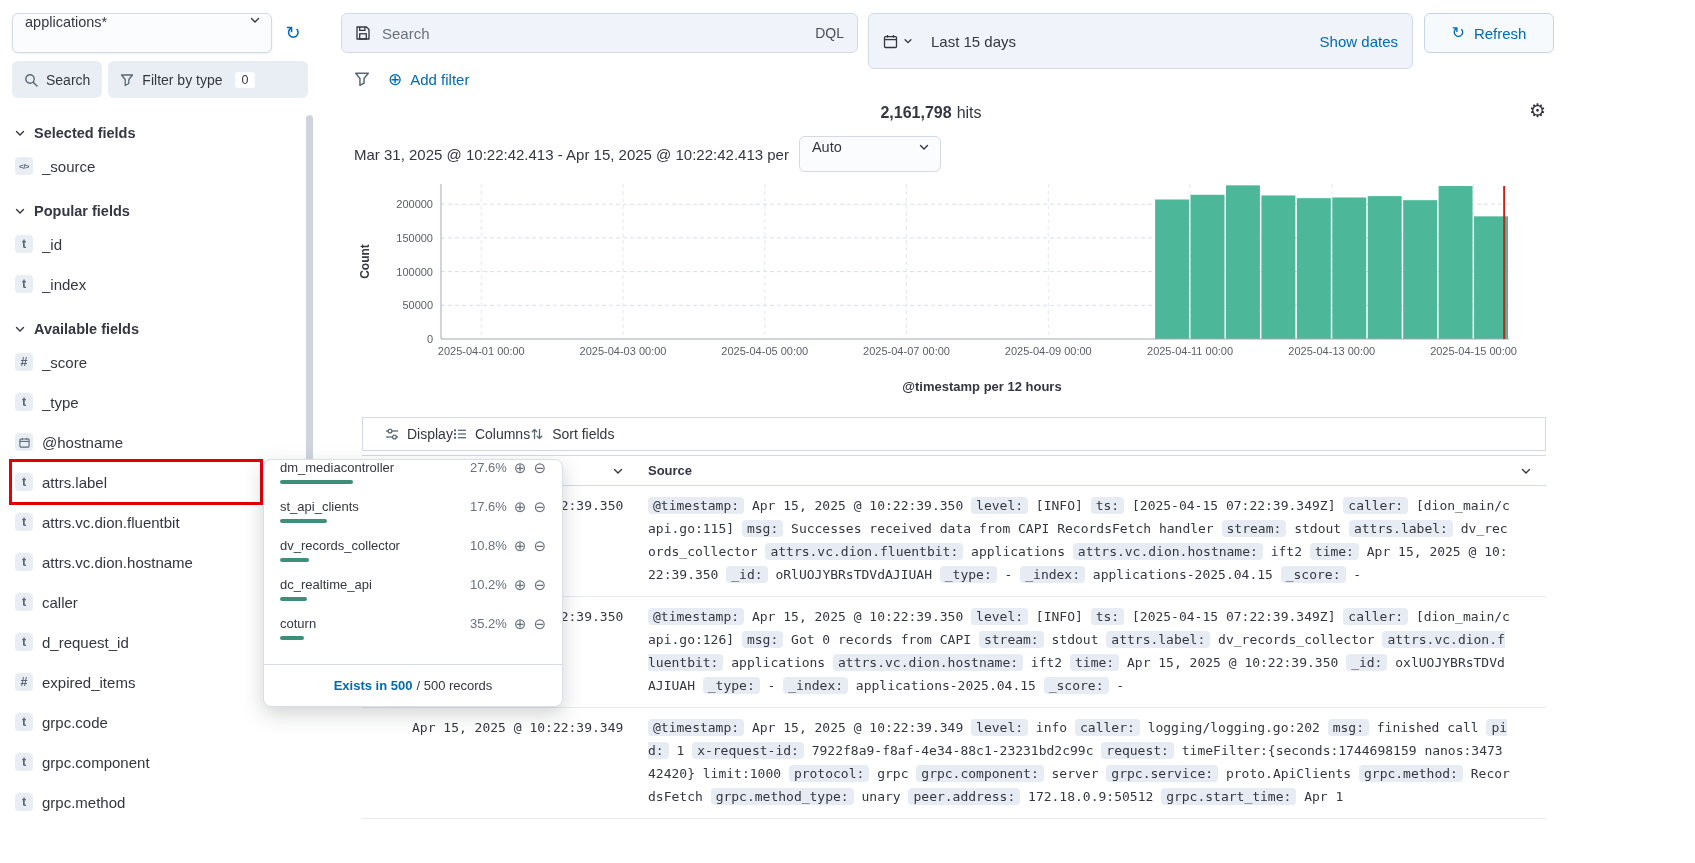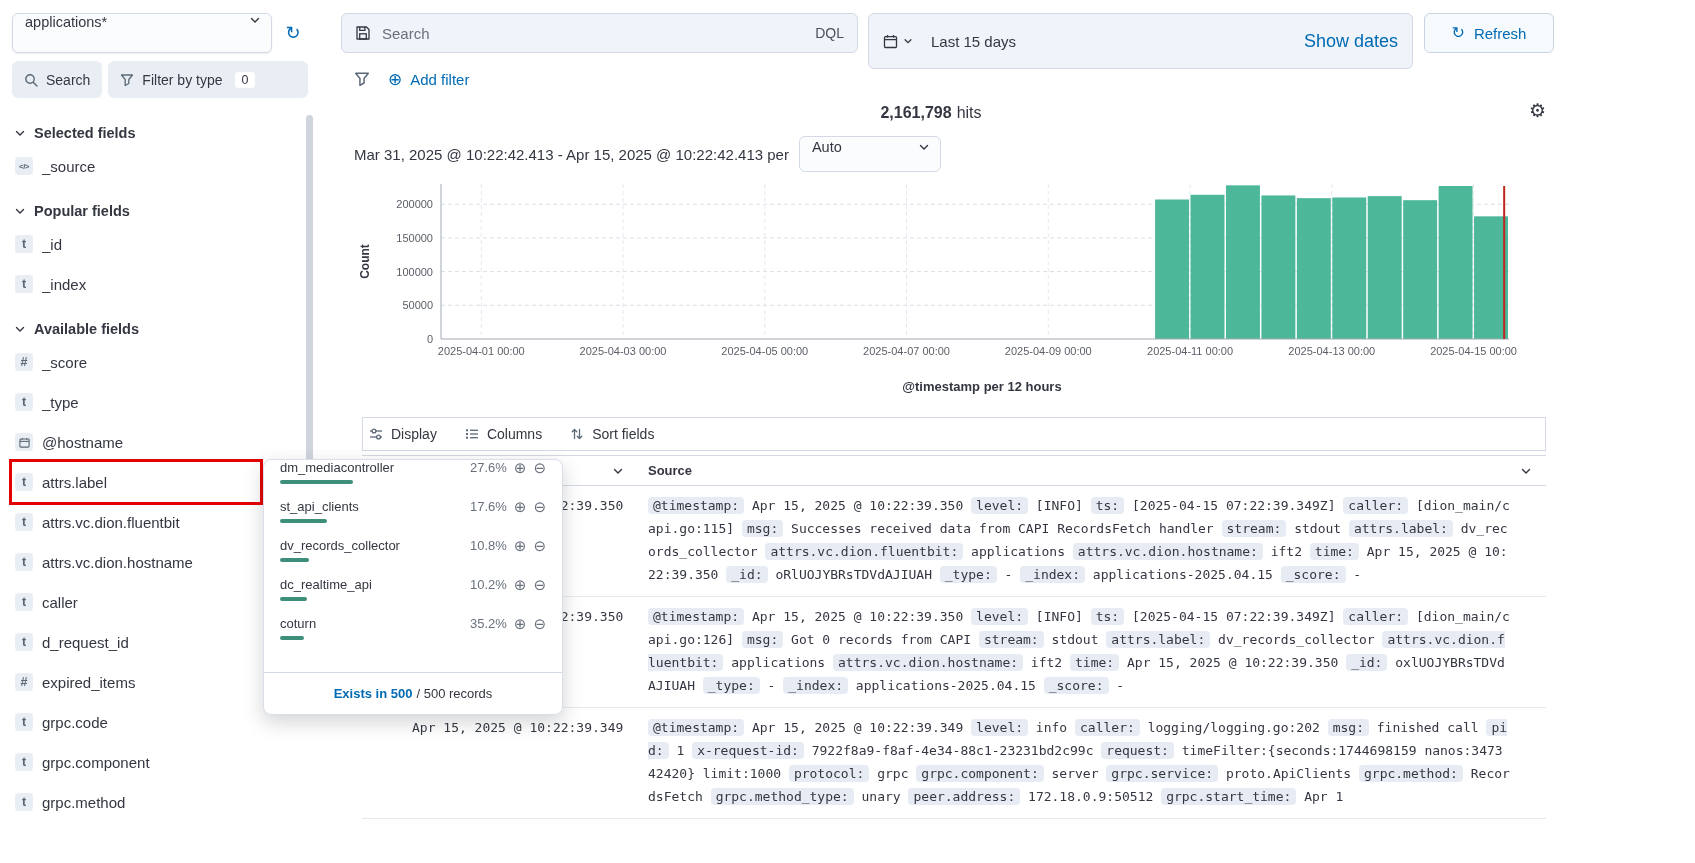--- a/index.html
+++ b/index.html
@@ -28,42 +28,42 @@
 
   
   .main{position:absolute;left:341px;top:0;width:1354px;height:863px}
   .query-bar{position:absolute;left:0;top:13px;width:517px;height:40px;background:#F0F3F9;border:1px solid #D3DAE6;border-radius:6px;display:flex;align-items:center;padding:0 13px;gap:11px}
   .query-input{flex:1;border:none;outline:none;background:transparent;font-size:15px;font-family:"Liberation Sans",sans-serif;color:#343741}
   .query-input::placeholder{color:#69707D;opacity:1}
   .dql{font-size:14px;color:#4A4F59;cursor:pointer}
   .datepicker{position:absolute;left:527px;top:13px;width:545px;height:56px;background:#F0F3F9;border:1px solid #D3DAE6;border-radius:6px;display:flex;align-items:center;padding:0 14px;gap:6px}
   .dp-cal{display:flex;align-items:center;gap:5px;cursor:pointer;padding-right:12px}
   .dp-range{font-size:15px;color:#343741;cursor:pointer}
-  .dp-show{margin-left:auto;color:#006BB4;font-size:18px;cursor:pointer}
+  .dp-show{margin-left:auto;color:#006BB4;font-size:15px;cursor:pointer}
   .refresh-btn{position:absolute;left:1083px;top:13px;width:130px;height:40px;border:1px solid #C9D4E2;border-radius:6px;background:#F7FAFD;color:#006BB4;font-size:15px;font-weight:500;display:flex;align-items:center;justify-content:center;gap:9px;cursor:pointer}
   .rficon{font-size:16px;line-height:1}
   .filter-row{position:absolute;left:13px;top:66px;height:26px;display:flex;align-items:center;gap:18px}
   .add-filter{display:flex;align-items:center;gap:8px;color:#006BB4;font-size:15px;cursor:pointer}
   .plus{font-size:17px;line-height:1}
 
   
   .hits-row{position:absolute;left:0;top:104px;width:1180px;text-align:center;font-size:16px}
   .hits-num{font-weight:700}
   .hits-suffix{margin-left:5px}
   .gear-btn{position:absolute;left:1188px;top:101px;font-size:19px;color:#343741;cursor:pointer;line-height:1}
   .interval-row{position:absolute;left:13px;top:136px;display:flex;align-items:center;gap:10px;font-size:15px}
   .interval-select{width:142px;height:36px;background:#FBFCFD;border:1px solid #D3DAE6;border-radius:6px;display:flex;align-items:center;padding:0 10px 14px 12px;font-size:14.5px;cursor:pointer}
   .interval-select .lbl{flex:1}
   .chart{position:absolute;left:12px;top:176px;width:1170px;height:200px}
   .tick{font-family:"Liberation Sans",sans-serif;font-size:11px;fill:#5A5F66}
   .ylab{font-family:"Liberation Sans",sans-serif;font-size:12px;font-weight:700;fill:#343741}
   .xlabel{position:absolute;left:100px;top:379px;width:1082px;text-align:center;font-size:13px;font-weight:700}
 
   
-  .tbl-toolbar{position:absolute;left:21px;top:417px;width:1184px;height:34px;border:1px solid #D3DAE6;display:flex;align-items:center;gap:28px;padding-left:6px;background:#fff}
+  .tbl-toolbar{position:absolute;left:21px;top:417px;width:1184px;height:34px;border:1px solid #D3DAE6;display:flex;align-items:center;padding-left:22px;background:#fff}
   .tb-item{display:flex;align-items:center;gap:8px;font-size:14px;color:#343741;cursor:pointer}
   .tbl-header{position:absolute;left:21px;top:455px;width:1184px;height:31px;border-top:1px solid #D3DAE6;border-bottom:1px solid #D3DAE6;display:flex;align-items:center;font-size:13px;font-weight:700;background:#fff}
   .th-time{width:280px;min-width:280px;display:flex;align-items:center;padding-left:10px;cursor:pointer}
   .th-time .chev{margin-left:auto;margin-right:18px}
   .th-source{flex:1;display:flex;align-items:center;padding-left:6px;cursor:pointer}
   .th-source .chev{margin-left:auto;margin-right:14px}
   .tbl-body{position:absolute;left:21px;top:486px;width:1184px;height:377px;overflow:hidden}
   .docrow{display:flex;border-bottom:1px solid #E6EAF0;padding:8px 0 10px}
   .tcell{width:280px;min-width:280px;padding-left:50px;font-family:"DejaVu Sans Mono",monospace;font-size:13px;line-height:23px;color:#343741}
   .scell{flex:1;padding:0 36px 0 6px;font-family:"DejaVu Sans Mono",monospace;font-size:13px;line-height:23px;word-break:break-all;color:#343741}
@@ -72,21 +72,21 @@
   
   .popup{position:absolute;left:263px;top:459px;width:300px;background:#fff;border:1px solid #D9DEE8;border-radius:8px;box-shadow:0 7px 20px rgba(52,55,65,.22);z-index:50}
   .pp-title{font-size:15.5px;font-weight:700;padding:15px 16px 13px}
   .pp-values{padding:0 16px}
   .pv{margin-bottom:15px}
   .pvtop{display:flex;align-items:center;gap:7px}
   .pvlabel{flex:1;font-size:13px;overflow:hidden;text-overflow:ellipsis;white-space:nowrap}
   .pvpct{font-size:13px;color:#69707D}
   .pvbtn{font-size:15px;color:#69707D;line-height:1;cursor:pointer}
   .pvbar{height:4px;border-radius:2px;background:#3D8E7B;margin-top:5px}
-  .pp-footer{border-top:1px solid #D3DAE6;margin-top:32px;padding:13px 16px;text-align:center;font-size:13px;color:#343741}
+  .pp-footer{border-top:1px solid #D3DAE6;margin-top:24px;padding:13px 16px;text-align:center;font-size:13px;color:#343741}
   .pp-link{color:#006BB4;font-weight:700;margin-right:4px;cursor:pointer}
 </style>
 </head>
 <body>
 
 <div class="sidebar">
   <div class="idx-row">
     <div class="idx-select">
       <span class="lbl">applications*</span>
       <svg class="chev" width="12" height="12" viewBox="0 0 12 12">

